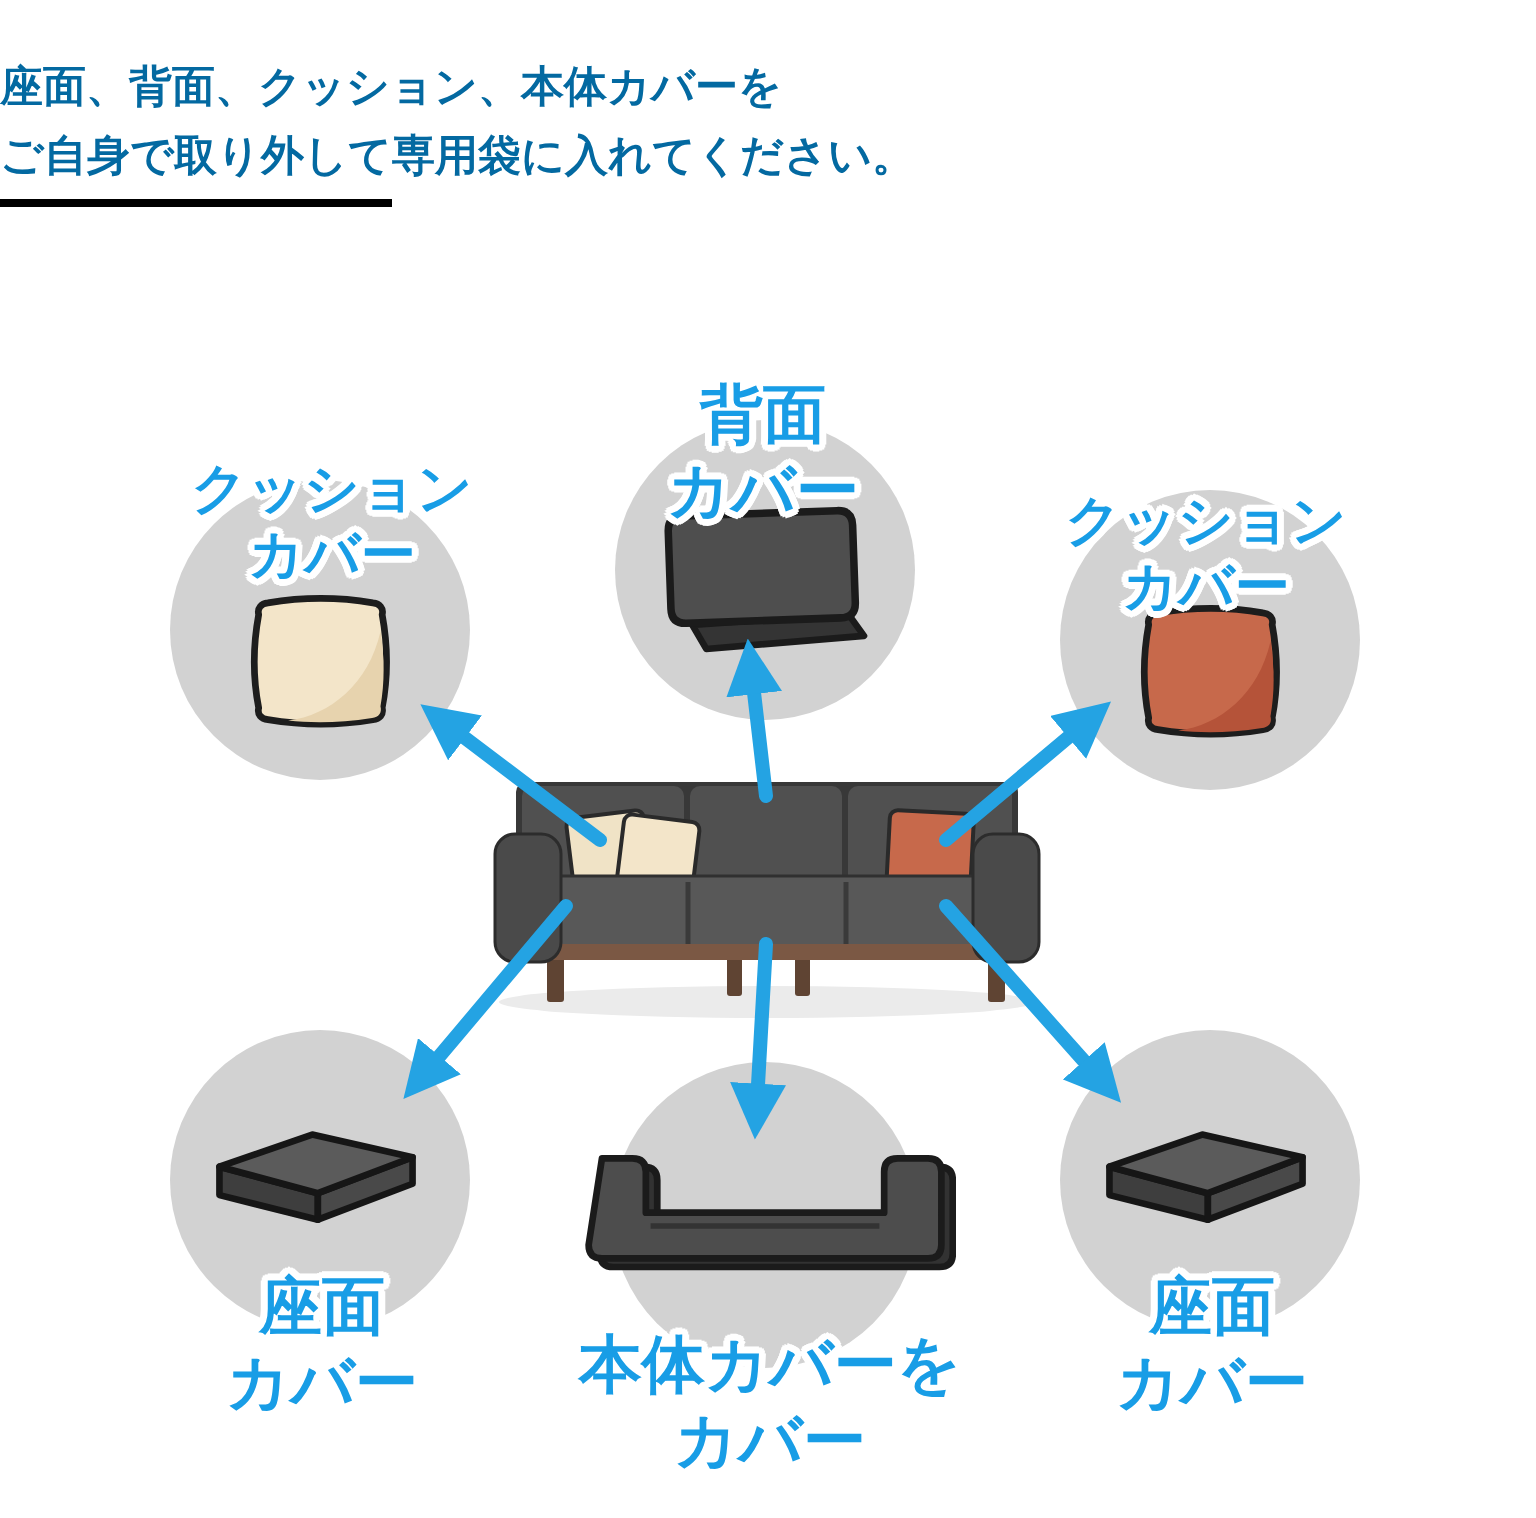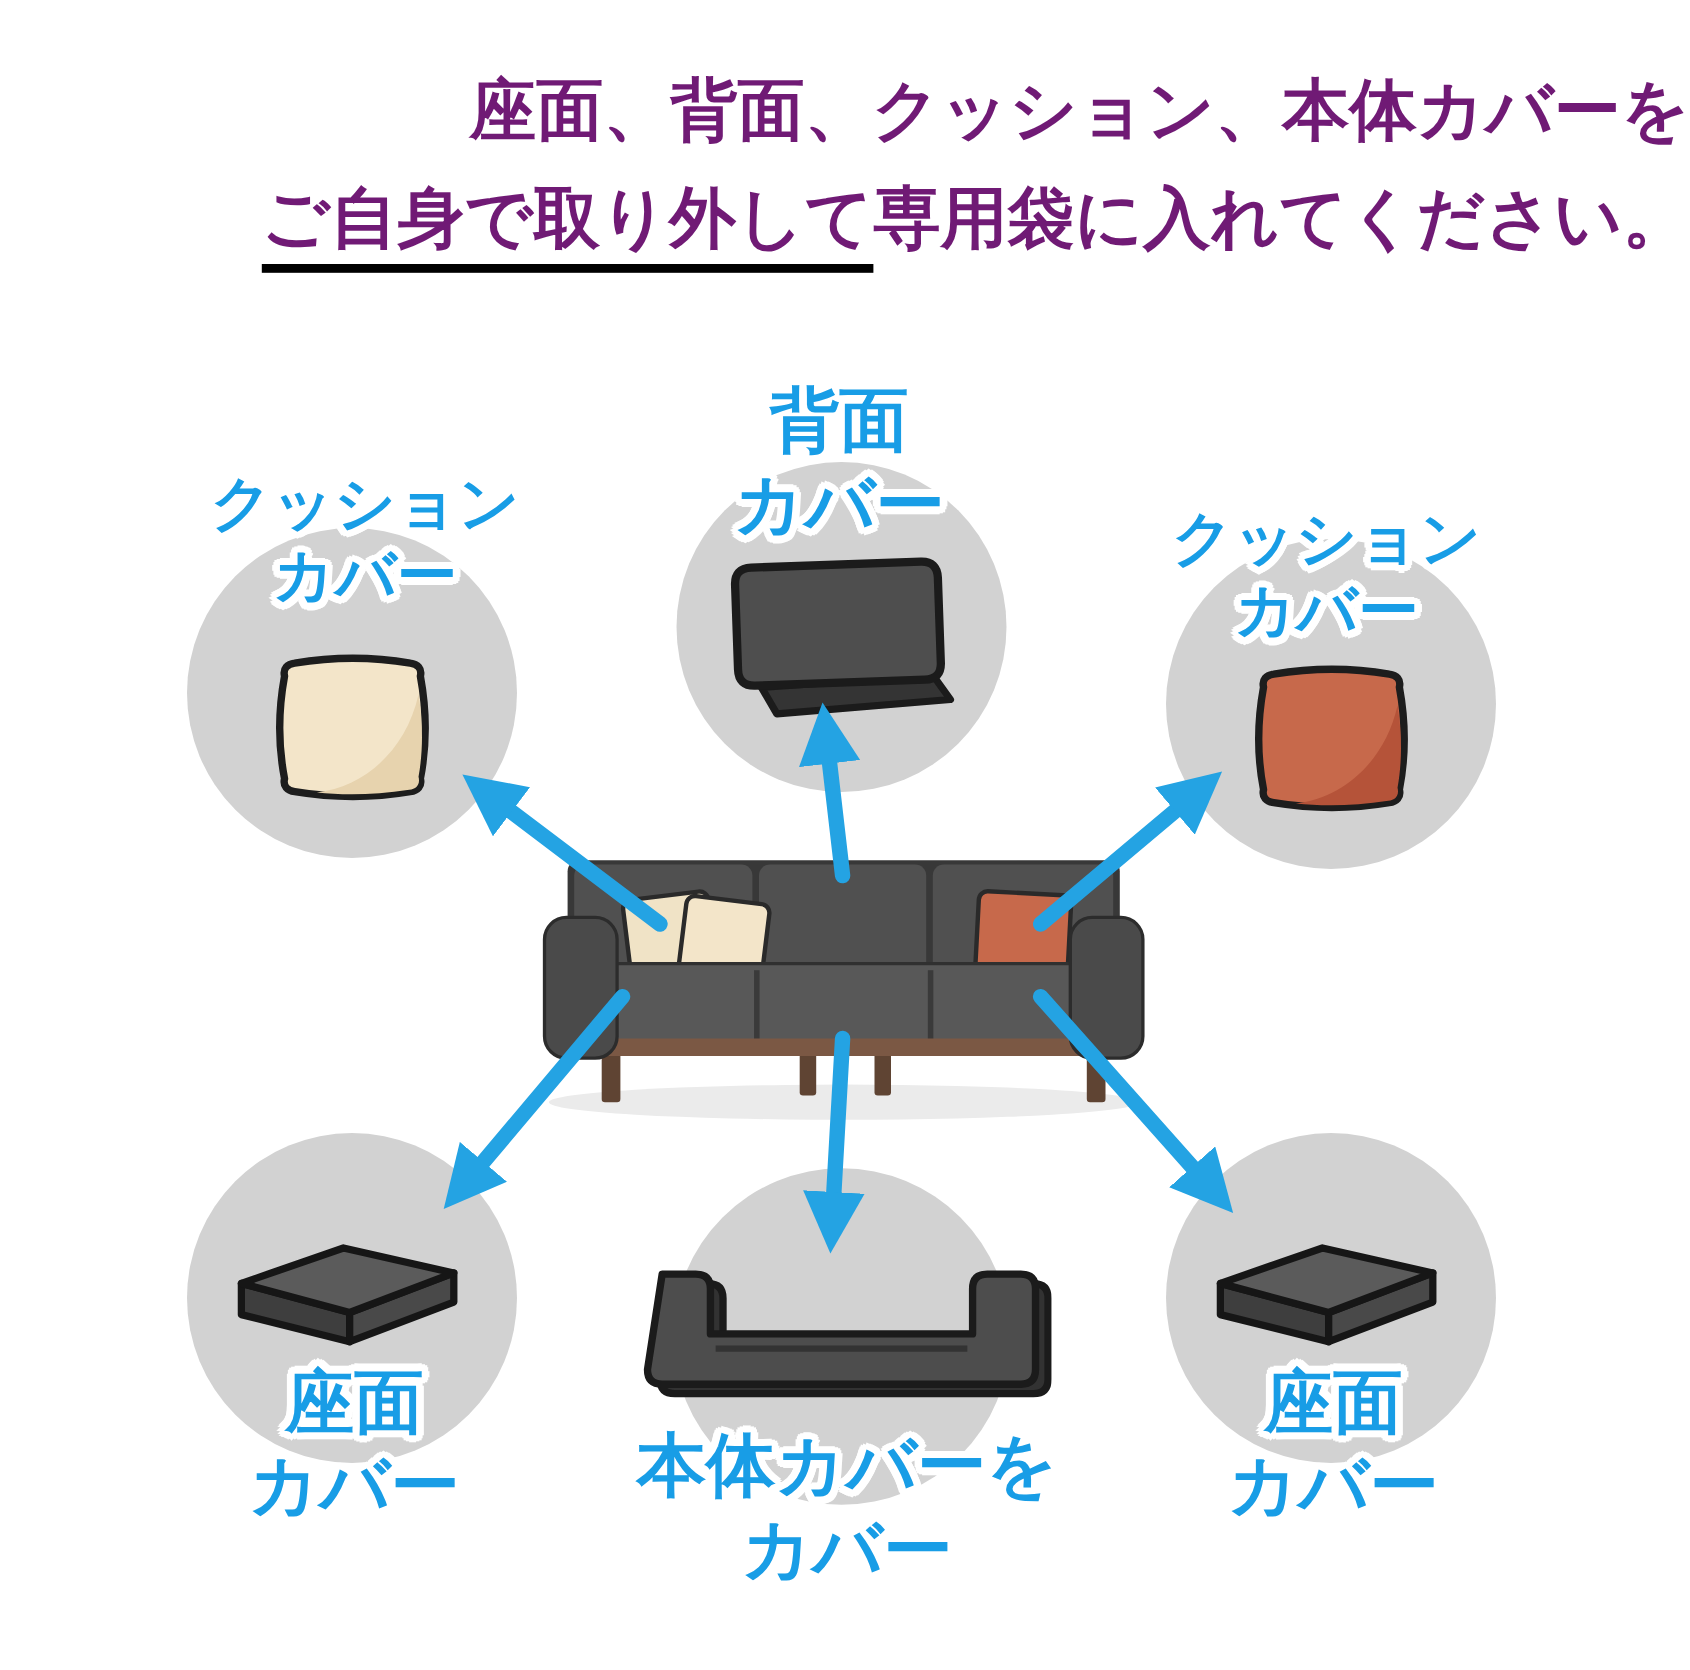--- a/index.html
+++ b/index.html
@@ -4,43 +4,44 @@
 <style>
   * { margin: 0; padding: 0; box-sizing: border-box; }
   html, body { background: #ffffff; }
   body {
     width: 1536px; height: 1518px;
     position: relative; overflow: hidden;
     font-family: "Liberation Sans", sans-serif;
   }
   .title {
     position: absolute; top: 52px; left: 0; width: 100%;
-    text-align: right; font-weight: 900; color: #701a75;
-    font-size: 61px; line-height: 1.6; letter-spacing: 0px;
+    text-align: left; font-weight: 900; color: #0369a1;
+    font-size: 43px; line-height: 1.6; letter-spacing: 0px;
     z-index: 5;
   }
-  .title .u { border-bottom: 8px solid #000; padding-bottom: 8px; }
+  .title .u { border-bottom: 8px solid #000; padding-bottom: 20px; }
   .circle {
     position: absolute; width: 300px; height: 300px;
     border-radius: 50%; background: #d2d2d2; z-index: 1;
   }
   .circle svg { position: absolute; }
   .overlay {
     position: absolute; left: 0; top: 0; width: 1536px; height: 1518px;
     z-index: 2; pointer-events: none;
   }
   .label {
     position: absolute; transform: translateX(-50%);
     text-align: center; font-weight: 900; color: #189de6;
     line-height: 1.2; white-space: nowrap; z-index: 4;
     text-shadow:
       -5px -5px 0 #fff, 5px -5px 0 #fff, -5px 5px 0 #fff, 5px 5px 0 #fff,
       -7px 0 0 #fff, 7px 0 0 #fff, 0 -7px 0 #fff, 0 7px 0 #fff,
       -6px -3px 0 #fff, 6px 3px 0 #fff, 6px -3px 0 #fff, -6px 3px 0 #fff,
       -3px -6px 0 #fff, 3px 6px 0 #fff, 3px -6px 0 #fff, -3px 6px 0 #fff;
+    margin-top: 31px;
   }
   .label-md { font-size: 55px; }
   .label-lg { font-size: 63px; }
 </style>
 </head>
 <body>
 
 <div class="title">
   <div>座面、背面、クッション、本体カバーを</div>
   <div><span class="u">ご自身で取り外して</span><span>専用袋に入れてください。</span></div>

